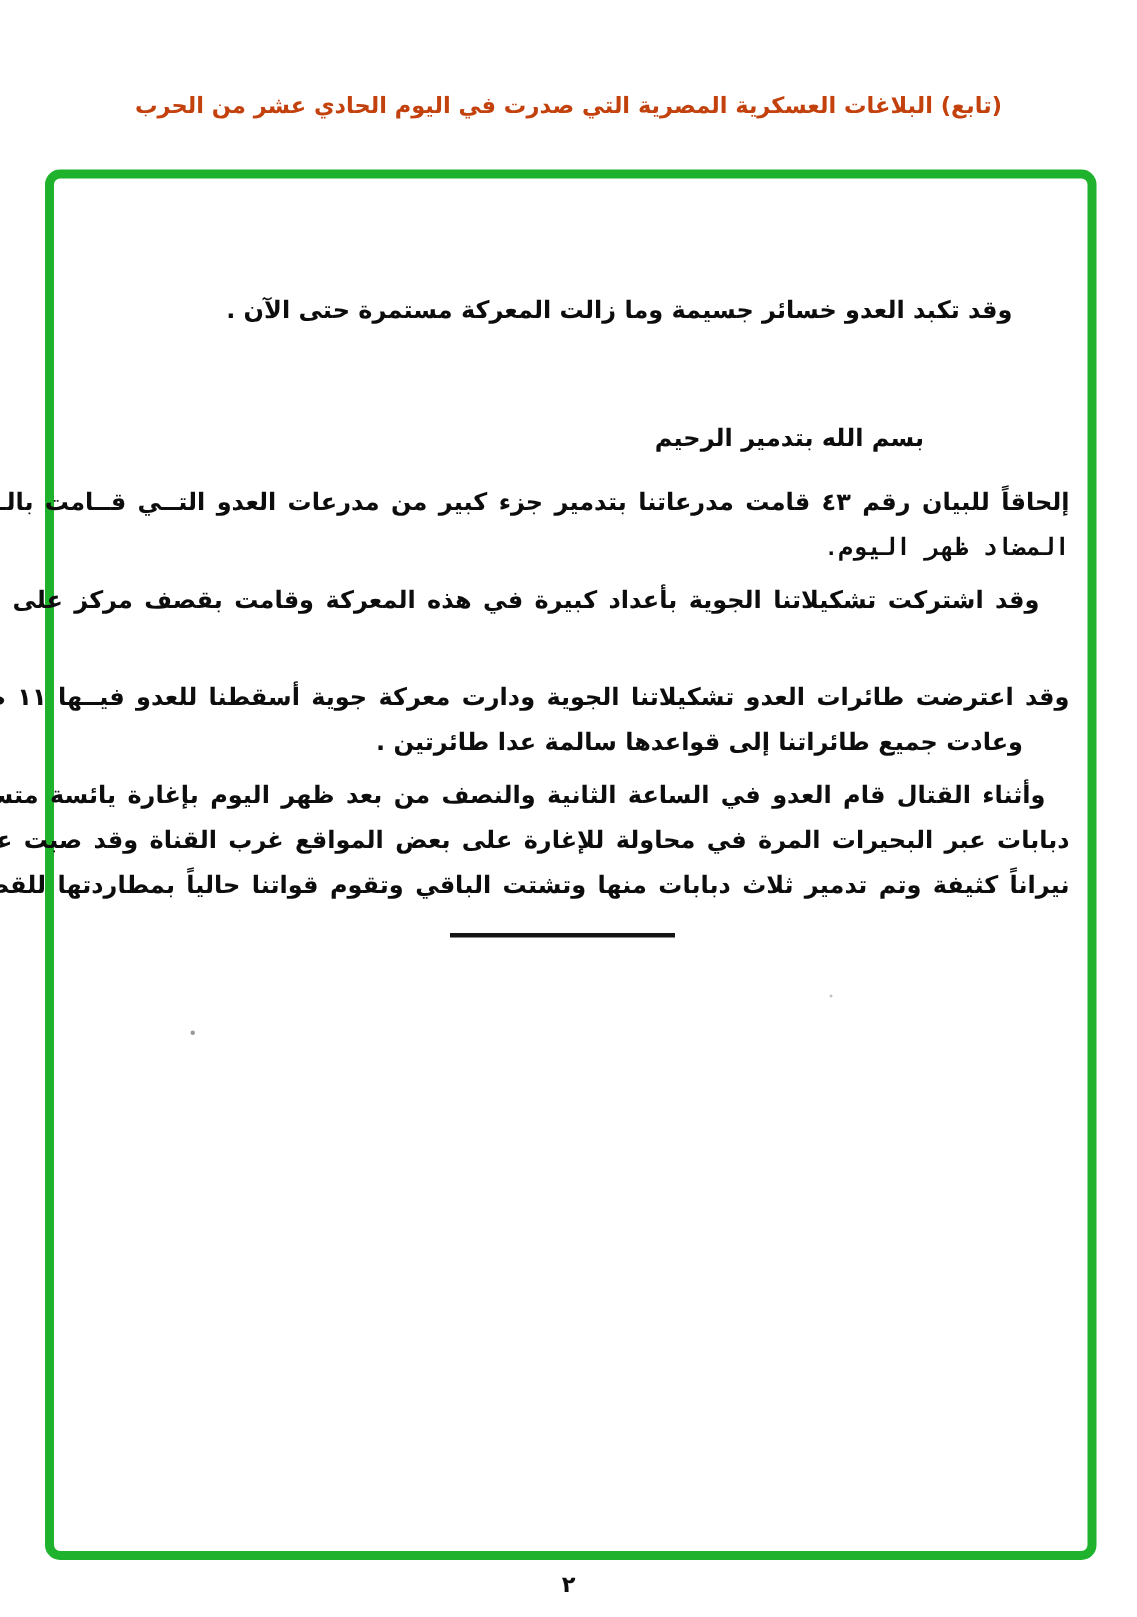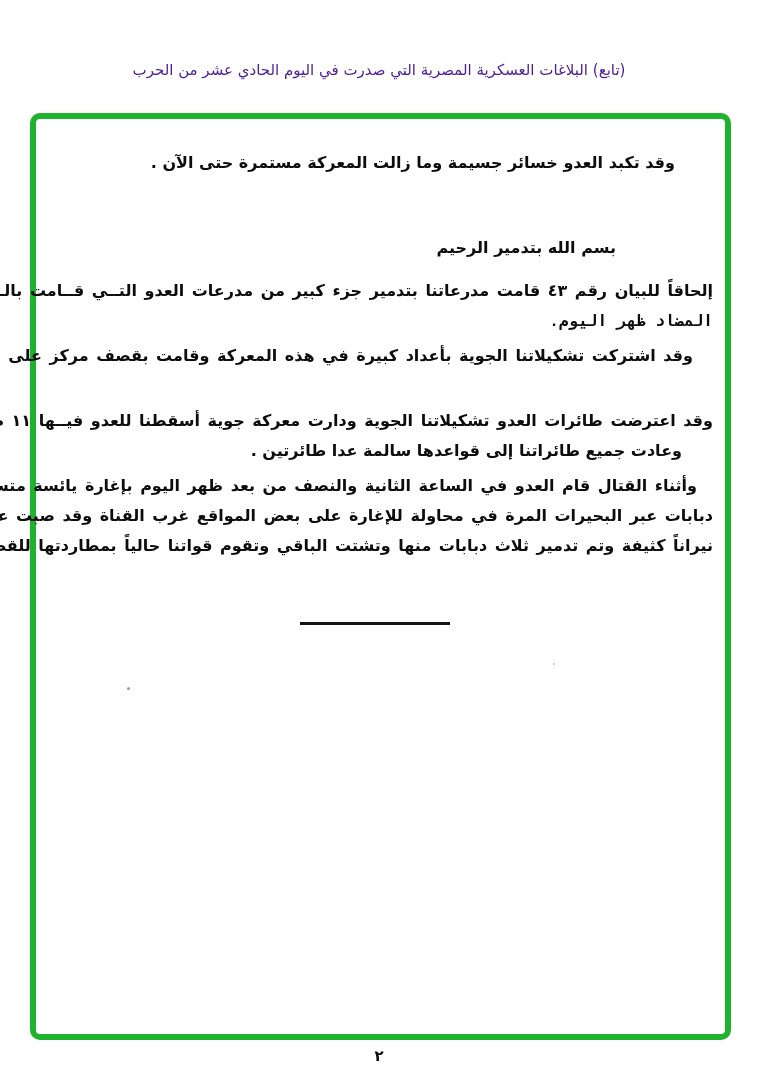--- a/index.html
+++ b/index.html
@@ -18,44 +18,45 @@
     background:#ffffff;
     color:#0d0d0d;
   }
   .doc-title{
     position:absolute;
     top:60px;
     left:0;
     right:0;
     text-align:center;
     direction:rtl;
-    font-weight:400;
+    font-weight:700;
     font-size:15px;
     line-height:20px;
     white-space:nowrap;
-    color:#4c1d95;
+    color:#c2410c;
   }
   .frame{
     position:absolute;
     left:30px;
     top:113px;
     width:689px;
     height:915px;
     border:6px solid var(--green,#1eb22d);
     border-radius:10px;
     background:#ffffff;
   }
   .line{
     position:absolute;
     direction:rtl;
     white-space:nowrap;
     font-weight:700;
     font-size:16px;
     line-height:21px;
     color:#0d0d0d;
+    margin-top:44px;
   }
   .line.full{
     word-spacing:2px;
   }
   .divider{
     position:absolute;
     left:300px;
     top:622px;
     width:150px;
     height:3px;

